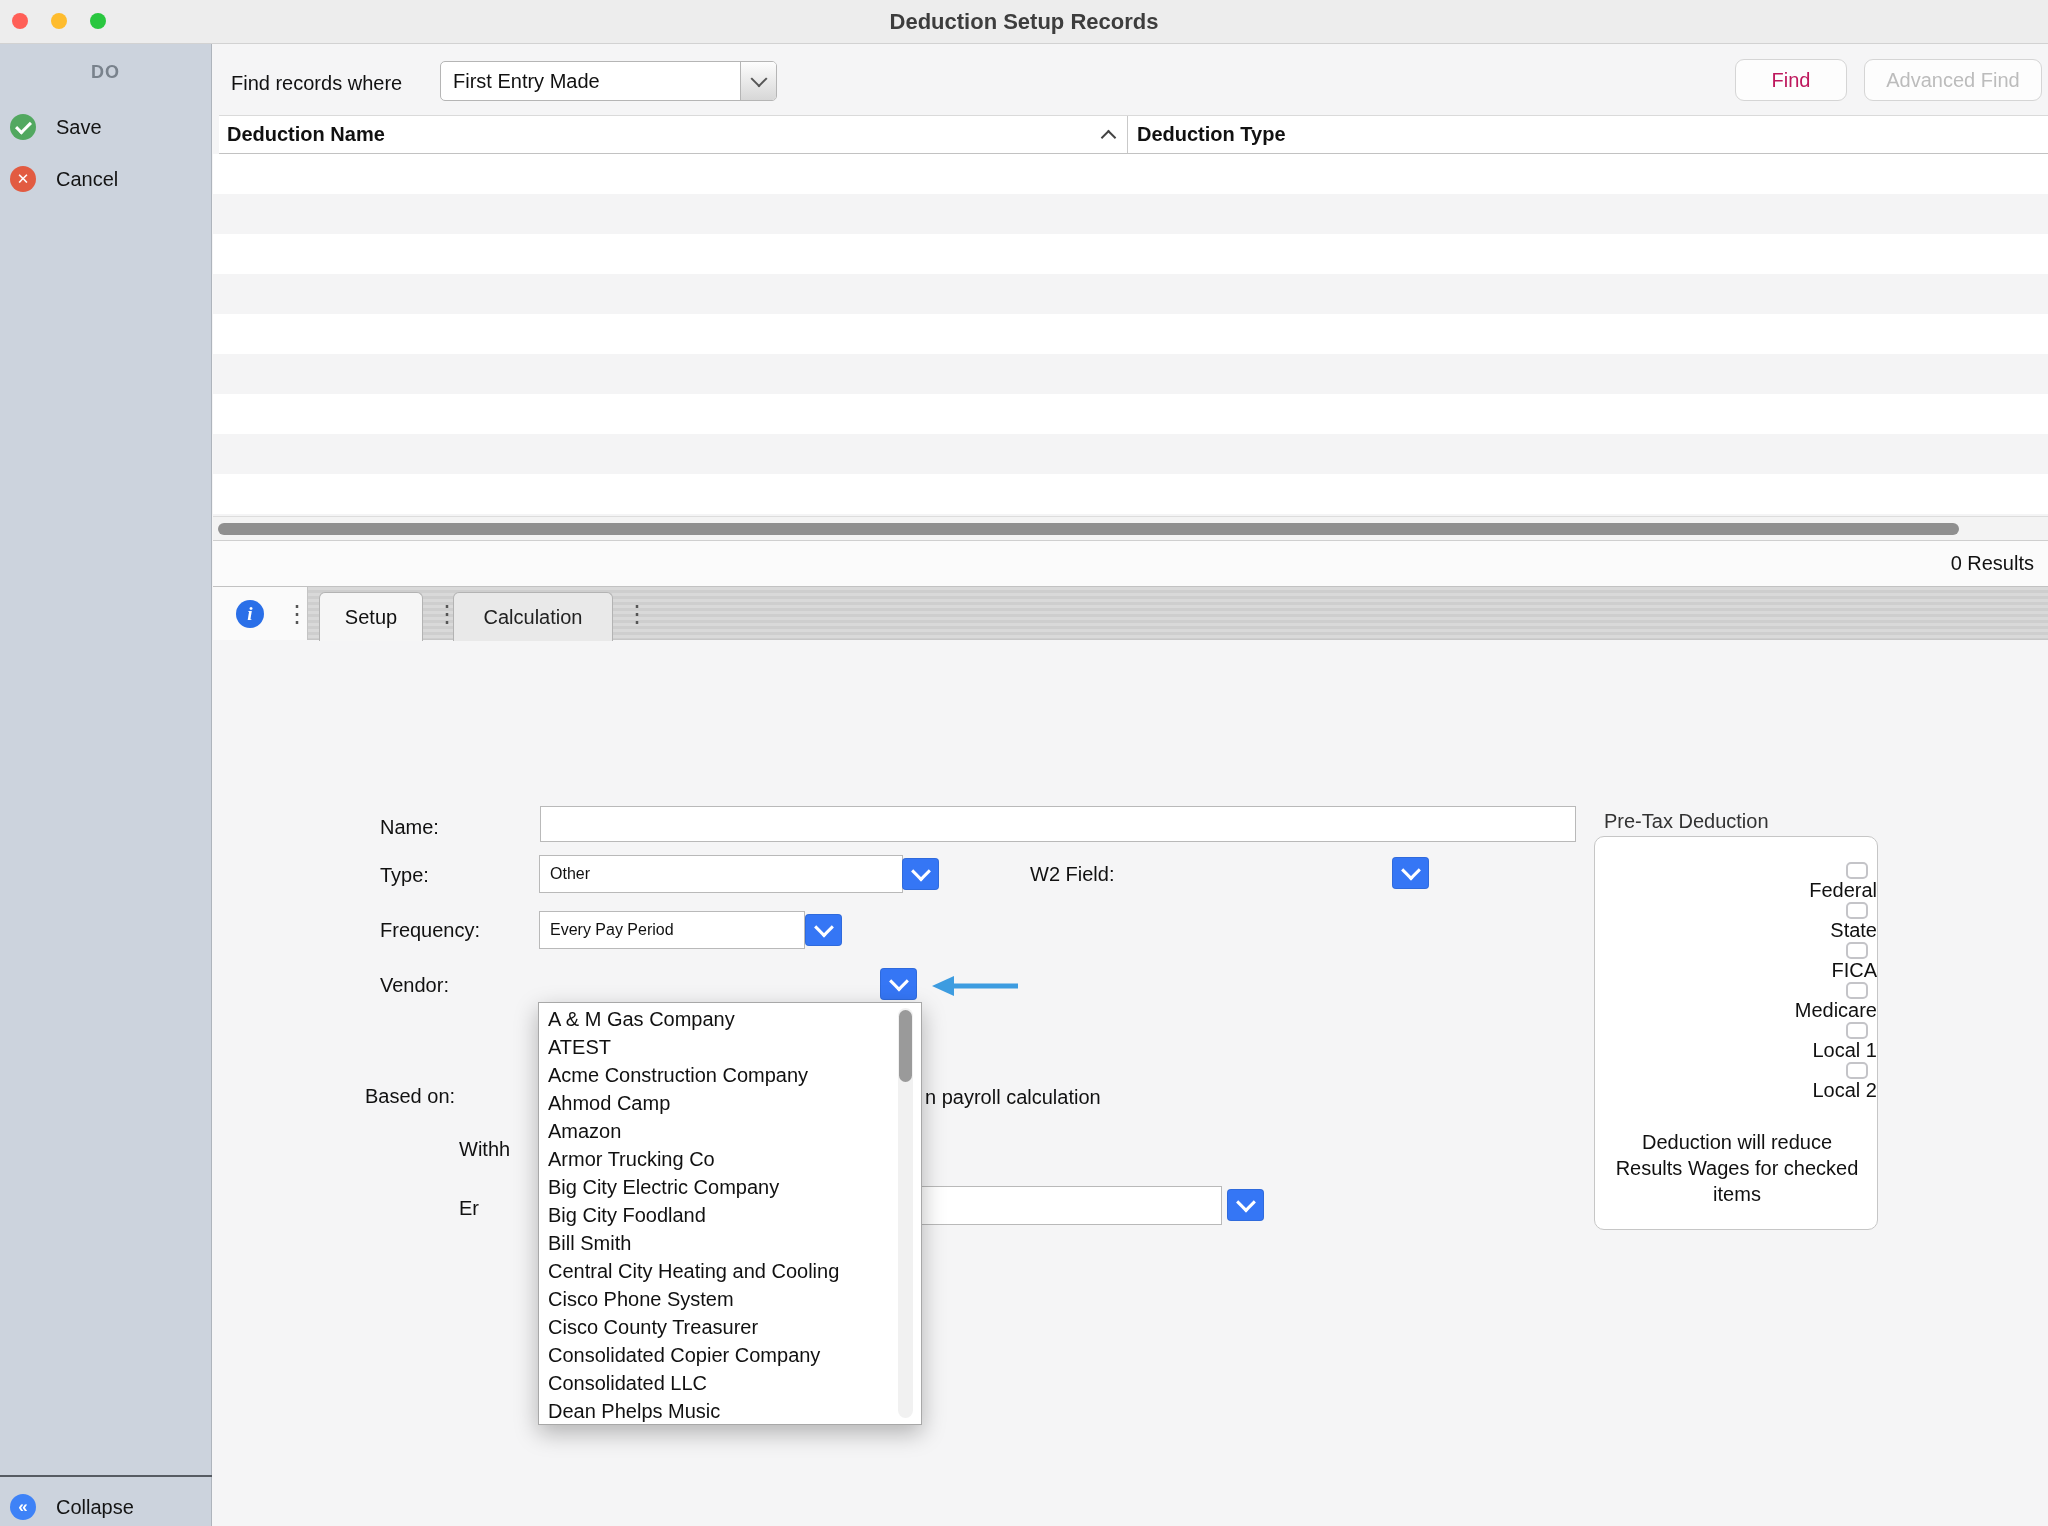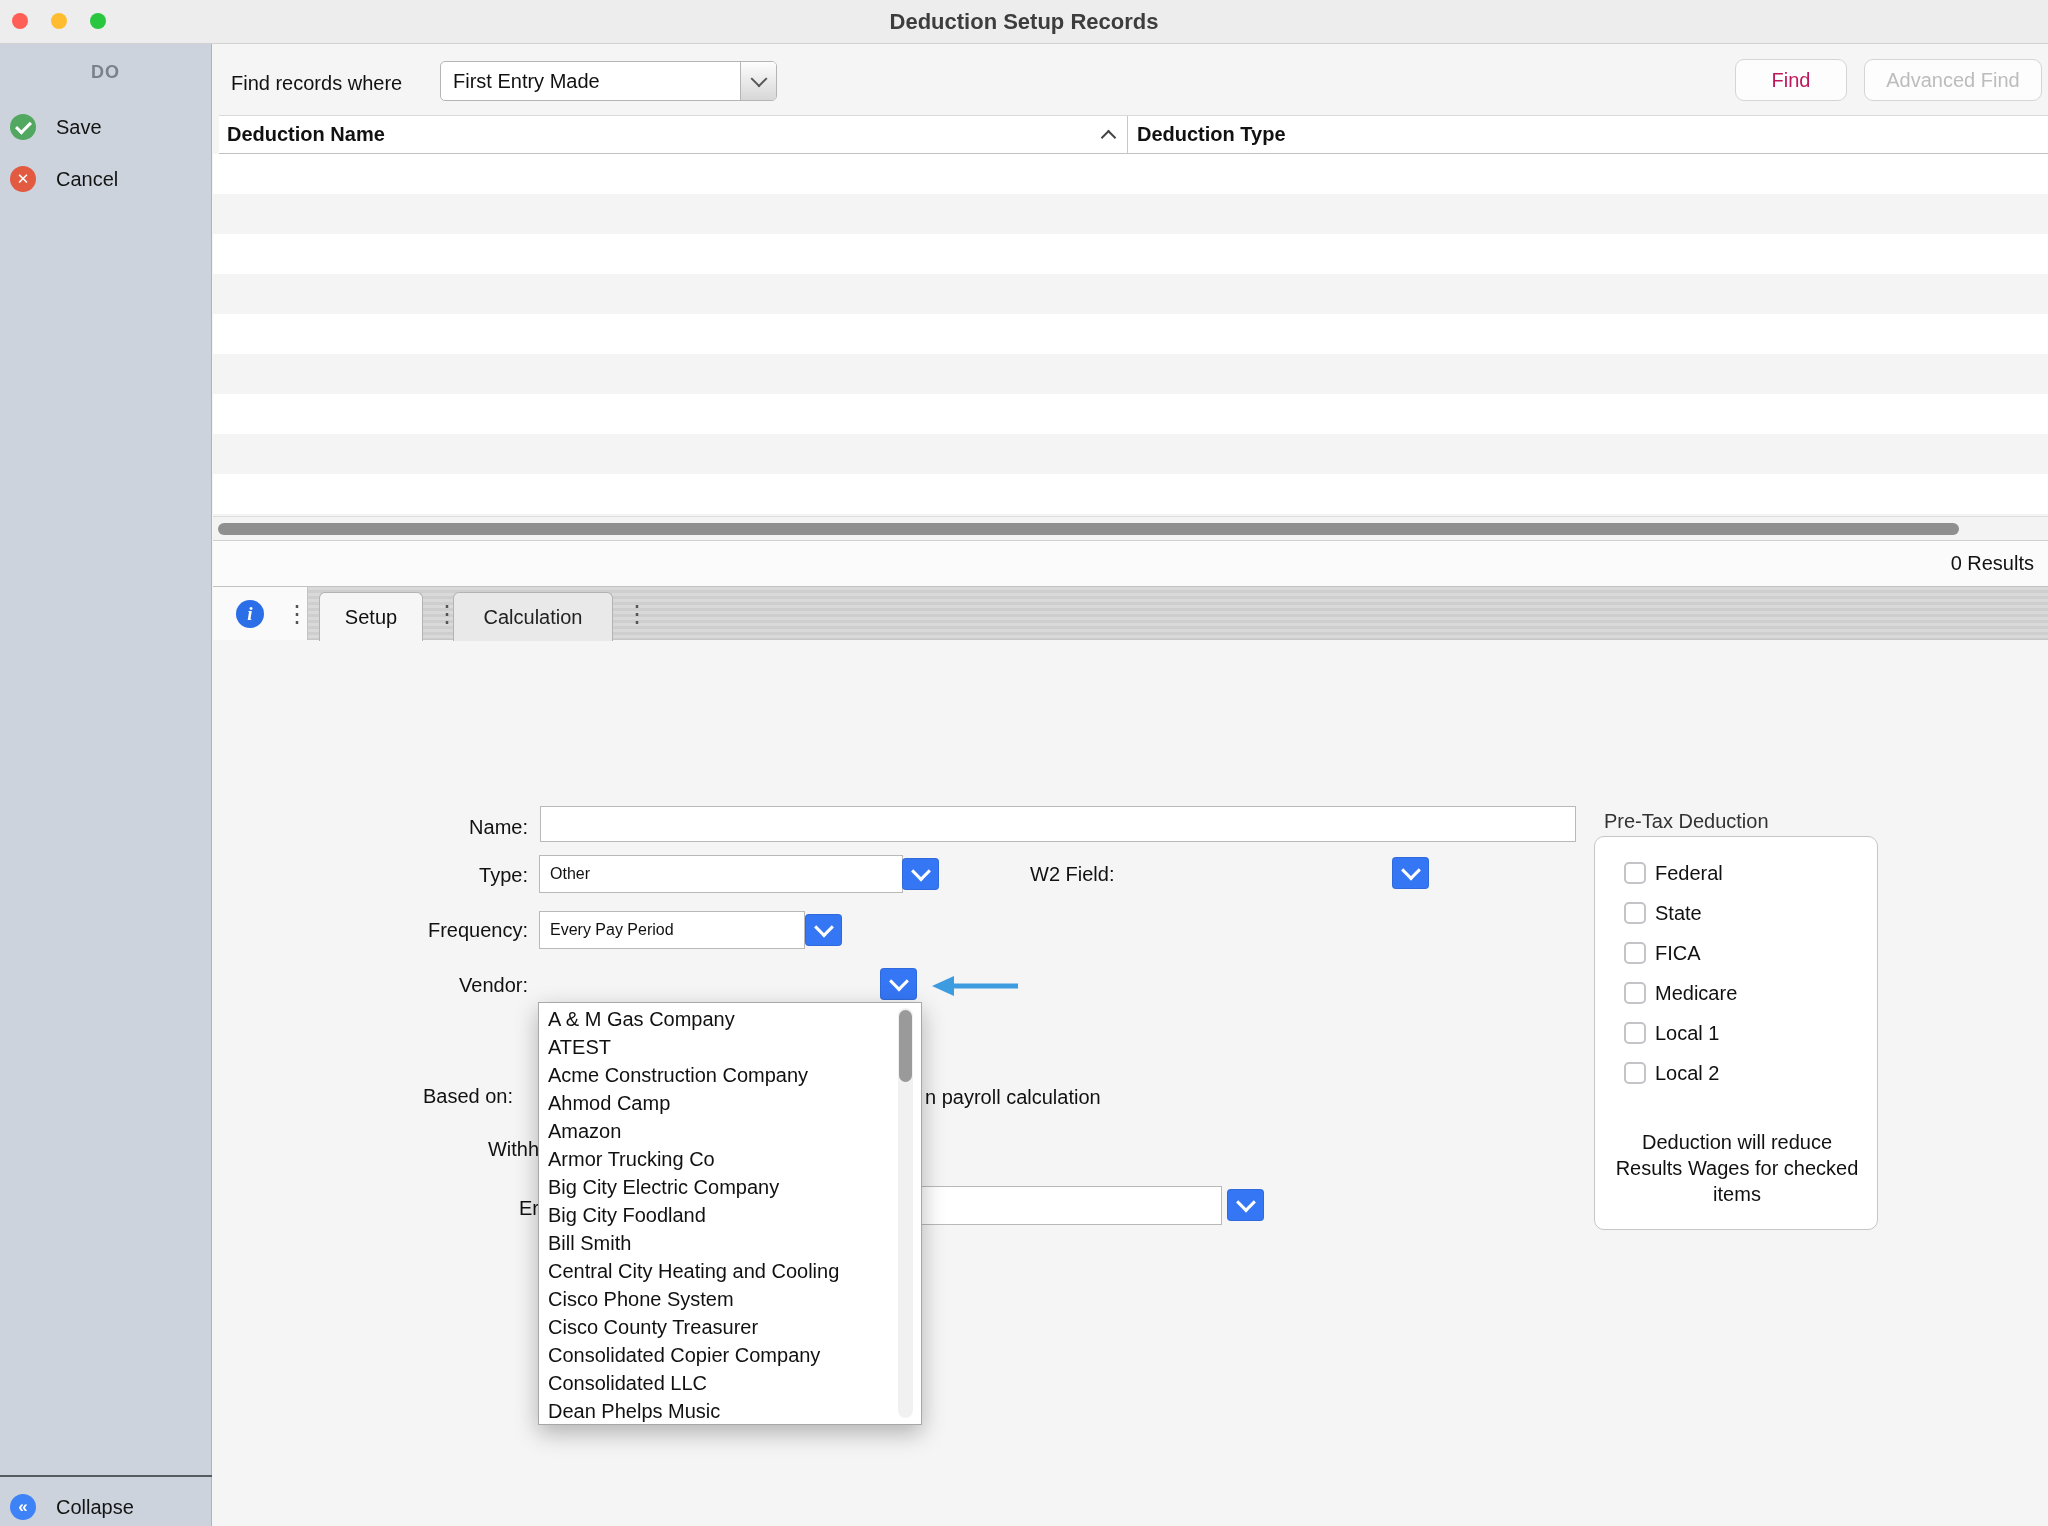--- a/index.html
+++ b/index.html
@@ -1,21 +1,21 @@
 <!DOCTYPE html>
 <html><head>
 <meta charset="utf-8">
 <style>
   * { margin:0; padding:0; box-sizing:border-box; }
   html,body { width:2048px; height:1526px; }
   body { font-family:"Liberation Sans","DejaVu Sans",sans-serif; background:#e9e9e9; }
   #root { position:relative; width:2048px; height:1526px; overflow:hidden; background:#f5f5f6; }
   .abs { position:absolute; }
   .lbl { font-size:20px; color:#111; line-height:26px; }
-  .rlabel { text-align:right; }
+  .rlabel { }
 
   
   #titlebar { left:0; top:0; width:2048px; height:44px; background:#ededed; border-bottom:1px solid #d2d2d2; }
   .tlight { position:absolute; top:13px; width:16px; height:16px; border-radius:50%; }
   #titlebar .title { width:100%; text-align:center; line-height:44px; font-weight:bold; font-size:22px; color:#3d3d3d; }
 
   
   #sidebar { left:0; top:44px; width:212px; height:1482px; background:#ccd3dd; border-right:1px solid #aeb4bc; }
   #sidebar .do { top:18px; width:100%; text-align:center; font-weight:bold; font-size:18px; color:#79828c; letter-spacing:1px; }
   .side-row { left:0; width:212px; height:28px; cursor:default; }
@@ -72,21 +72,21 @@
   #vendor-dd { left:325px; top:958px; width:384px; height:423px; background:#fff; border:1px solid #a8a8a8;
     box-shadow:0 8px 22px rgba(0,0,0,.28); z-index:40; }
   #vendor-dd .items { position:absolute; left:0; top:2px; right:20px; }
   .dd-item { height:28px; line-height:28px; padding-left:9px; font-size:20px; color:#111; white-space:nowrap; }
   #dd-track { position:absolute; left:359px; top:5px; width:15px; height:410px; background:#f1f1f1; border-radius:8px; }
   #dd-thumb { position:absolute; left:1px; top:2px; width:13px; height:72px; background:#9a9a9a; border-radius:7px; }
 
   
   #pretax-box { left:1381px; top:792px; width:284px; height:394px; background:#fff; border:1px solid #c6c6c6; border-radius:10px; }
   .pt-rows { position:absolute; left:0; top:25px; width:100%; }
-  .pt-row { height:40px; display:flex; align-items:flex-start; padding-left:29px; }
+  .pt-row { height:40px; display:flex; align-items:flex-end; padding-left:29px;flex-direction:column; }
   .pt-cb { width:22px; height:22px; background:#fff; border:2px solid #c4c4c8; border-radius:5px; margin-right:9px; }
   .pt-lbl { font-size:20px; color:#111; }
   #pretax-note { position:absolute; left:20px; top:292px; width:244px; text-align:center; font-size:20px; line-height:26px; color:#111; }
 </style>
 </head>
 <body>
 
 <div id="root">
 
   <div class="abs" id="titlebar">

